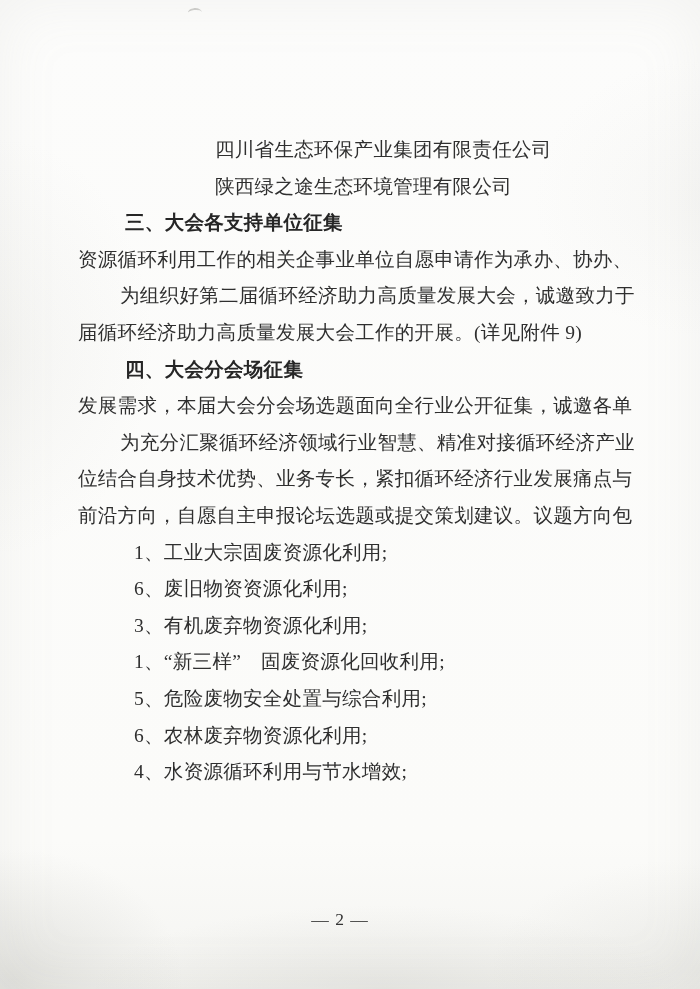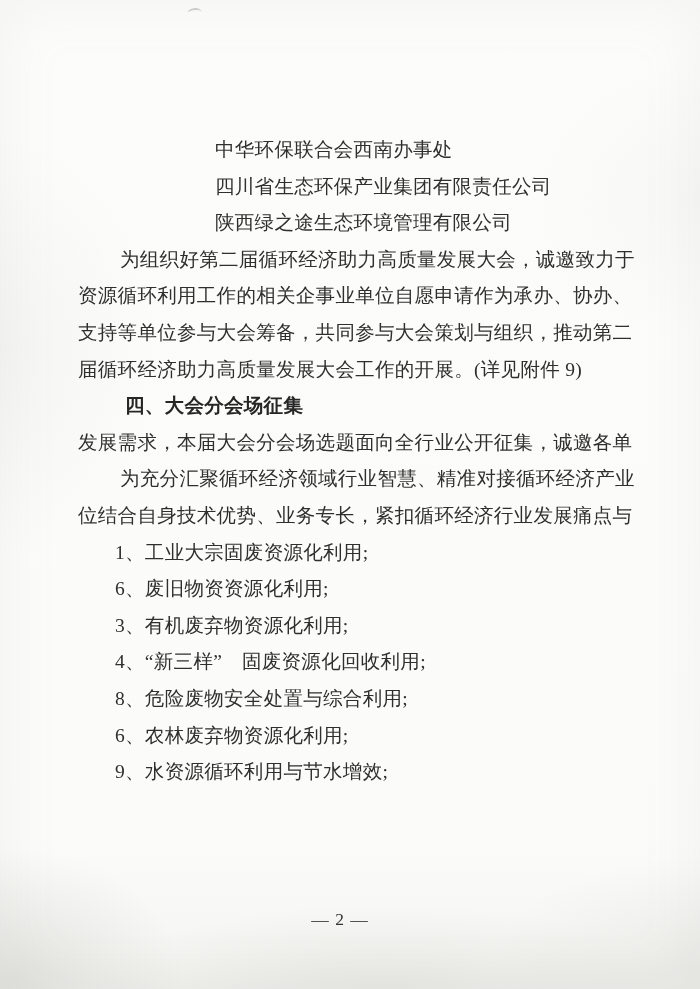--- a/index.html
+++ b/index.html
@@ -44,61 +44,61 @@
     line-height: 36.6px;
     letter-spacing: 0.3px;
   }
   .line {
     white-space: nowrap;
     height: 36.6px;
   }
   .org      { margin-left: 137px; }
   .heading  { margin-left: 47px; font-weight: bold; color: #262626; }
   .indent   { text-indent: 42px; }
-  .item     { margin-left: 37px; }
+  .item     { margin-left: 56px; }
   .page-num {
     position: absolute;
     top: 901px;
     left: 0;
     width: 680px;
     text-align: center;
     font-size: 17.5px;
     line-height: 36.6px;
     letter-spacing: 1px;
     color: #333;
   }
 </style>
 </head>
 <body>
 
 <div class="page">
   <div class="smudge"></div>
 
   <div class="content">
 
-    <div class="line org">中华环保联合会西南办事处</div>
     <div class="line org">四川省生态环保产业集团有限责任公司</div>
     <div class="line org">陕西绿之途生态环境管理有限公司</div>
 
+    <div class="line heading">三、大会各支持单位征集</div>
 
+    <div class="line">资源循环利用工作的相关企事业单位自愿申请作为承办、协办、</div>
     <div class="line indent">为组织好第二届循环经济助力高质量发展大会，诚邀致力于</div>
-    <div class="line">资源循环利用工作的相关企事业单位自愿申请作为承办、协办、</div>
-    <div class="line">支持等单位参与大会筹备，共同参与大会策划与组织，推动第二</div>
     <div class="line">届循环经济助力高质量发展大会工作的开展。(详见附件 9)</div>
 
     <div class="line heading">四、大会分会场征集</div>
 
     <div class="line">发展需求，本届大会分会场选题面向全行业公开征集，诚邀各单</div>
     <div class="line indent">为充分汇聚循环经济领域行业智慧、精准对接循环经济产业</div>
     <div class="line">位结合自身技术优势、业务专长，紧扣循环经济行业发展痛点与</div>
+    <div class="line">前沿方向，自愿自主申报论坛选题或提交策划建议。议题方向包</div>
 
     <div class="line item">1、工业大宗固废资源化利用;</div>
     <div class="line item">6、废旧物资资源化利用;</div>
     <div class="line item">3、有机废弃物资源化利用;</div>
-    <div class="line item">4、“新三样”　固废资源化回收利用;</div>
-    <div class="line item">8、危险废物安全处置与综合利用;</div>
+    <div class="line item">1、“新三样”　固废资源化回收利用;</div>
+    <div class="line item">5、危险废物安全处置与综合利用;</div>
     <div class="line item">6、农林废弃物资源化利用;</div>
-    <div class="line item">9、水资源循环利用与节水增效;</div>
+    <div class="line item">4、水资源循环利用与节水增效;</div>
 
   </div>
 
   <div class="page-num">— 2 —</div>
 </div>
 
 </body></html>

